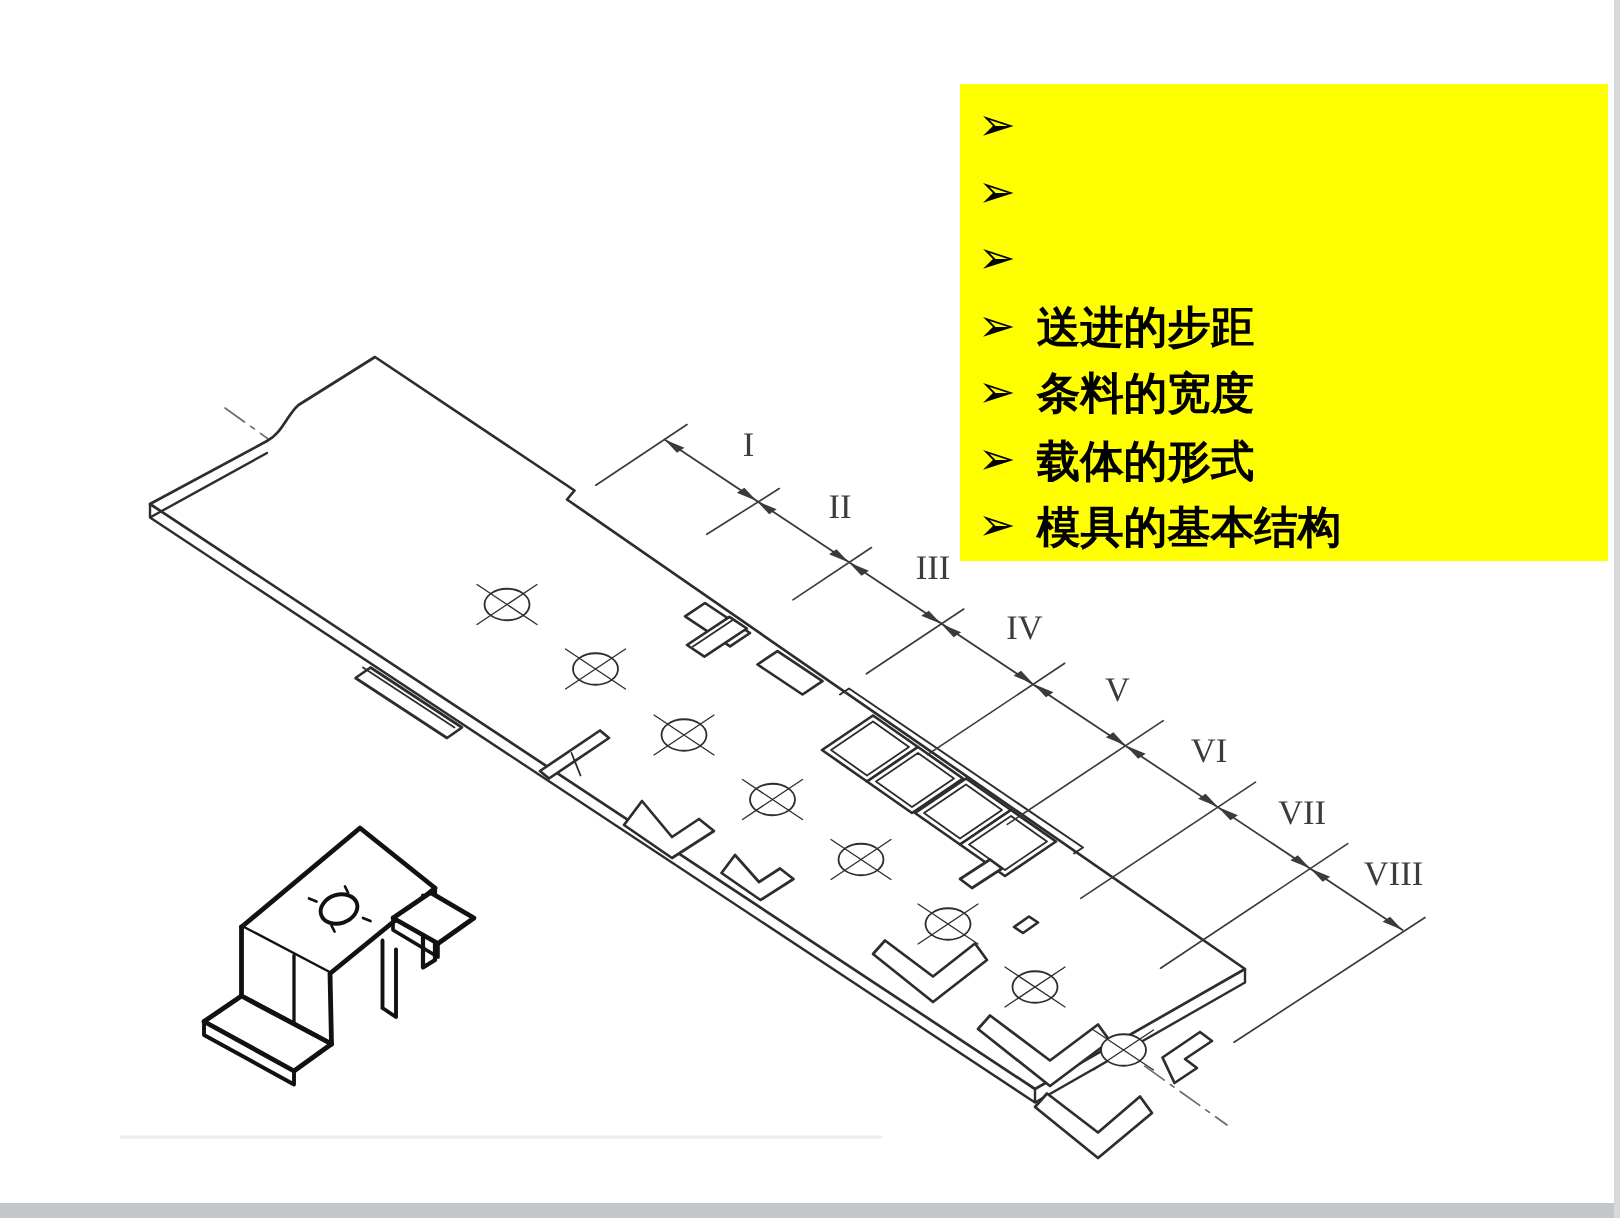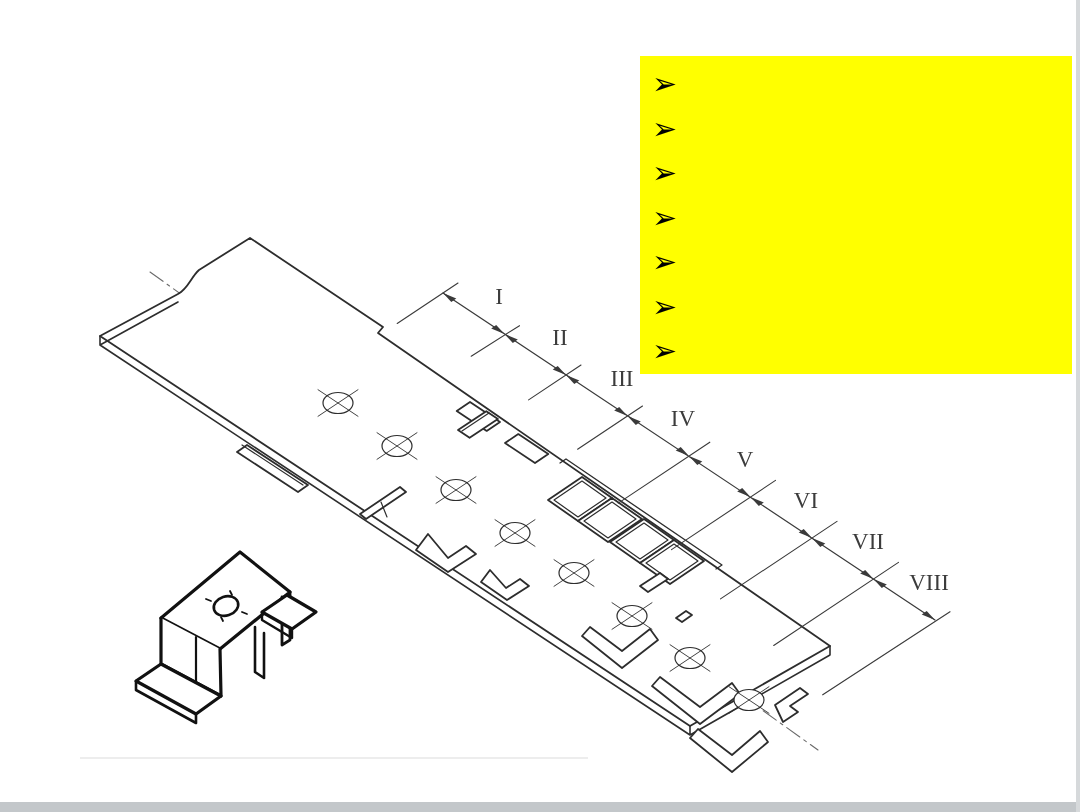--- a/index.html
+++ b/index.html
@@ -201,29 +201,33 @@
         <span class="bullet">➢</span>
       </li>
       <li>
         <span class="bullet">➢</span>
       </li>
       <li>
         <span class="bullet">➢</span>
       </li>
       <li>
         <span class="bullet">➢</span>
-      </li>
-      <li>
-        <span class="bullet">➢</span>
-      </li>
-      <li>
-        <span class="bullet">➢</span>
-      </li>
-      <li>
-        <span class="bullet">➢</span>
+        <span>送进的步距</span>
+      </li>
+      <li>
+        <span class="bullet">➢</span>
+        <span>条料的宽度</span>
+      </li>
+      <li>
+        <span class="bullet">➢</span>
+        <span>载体的形式</span>
+      </li>
+      <li>
+        <span class="bullet">➢</span>
+        <span>模具的基本结构</span>
       </li>
     </ul>
   </div>
 
   <div class="faint-line"></div>
   <div class="bottom-bar"></div>
   <div class="right-border"></div>
 </div>
 
 </body></html>

